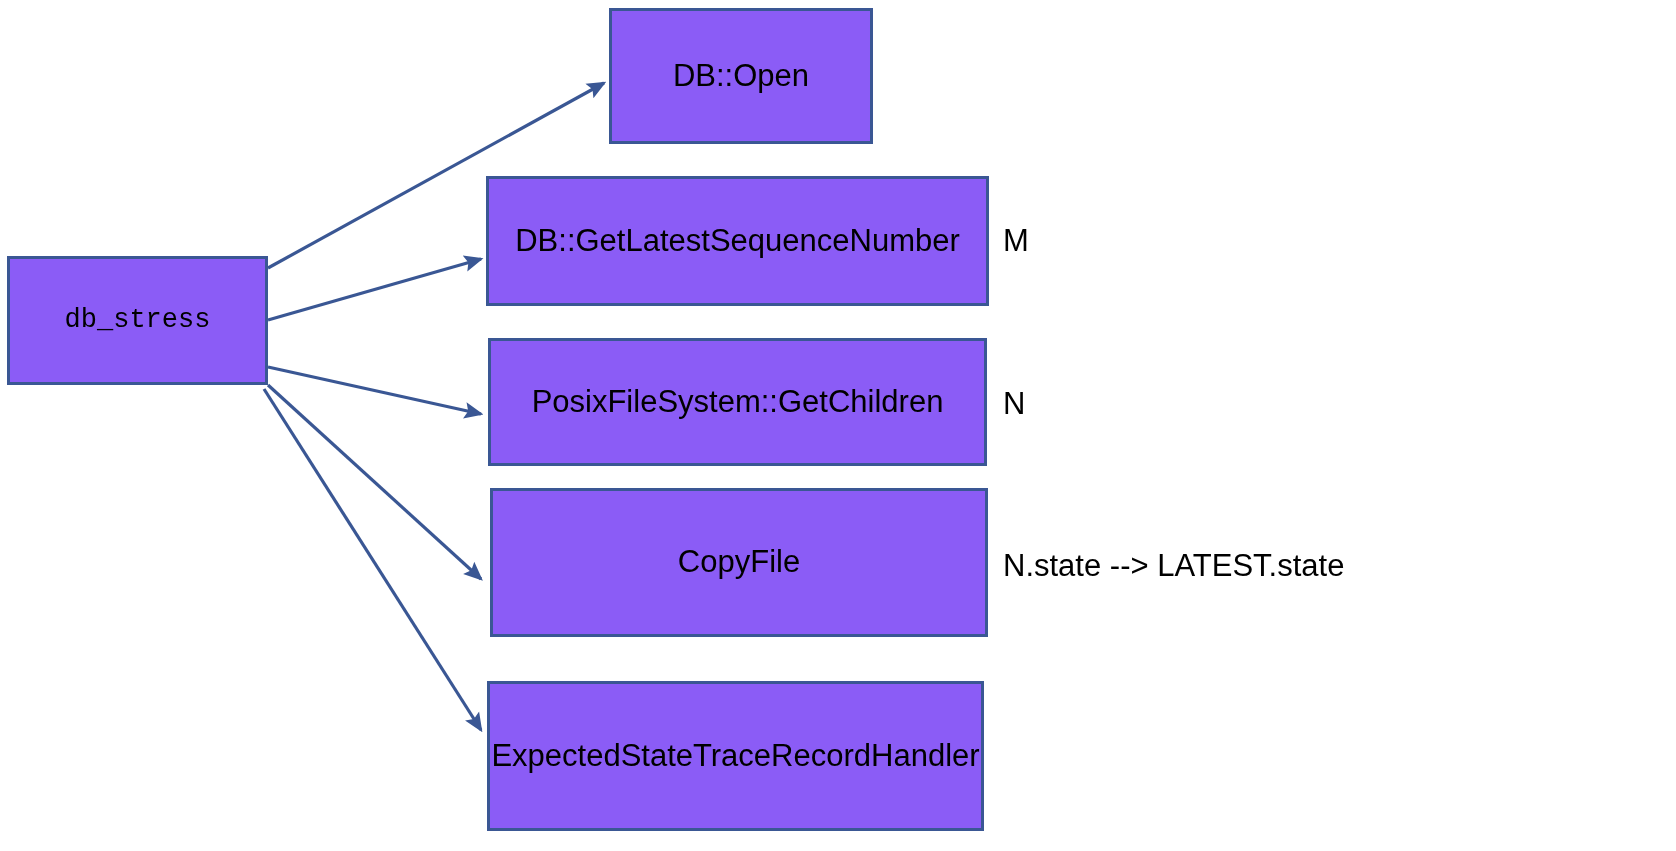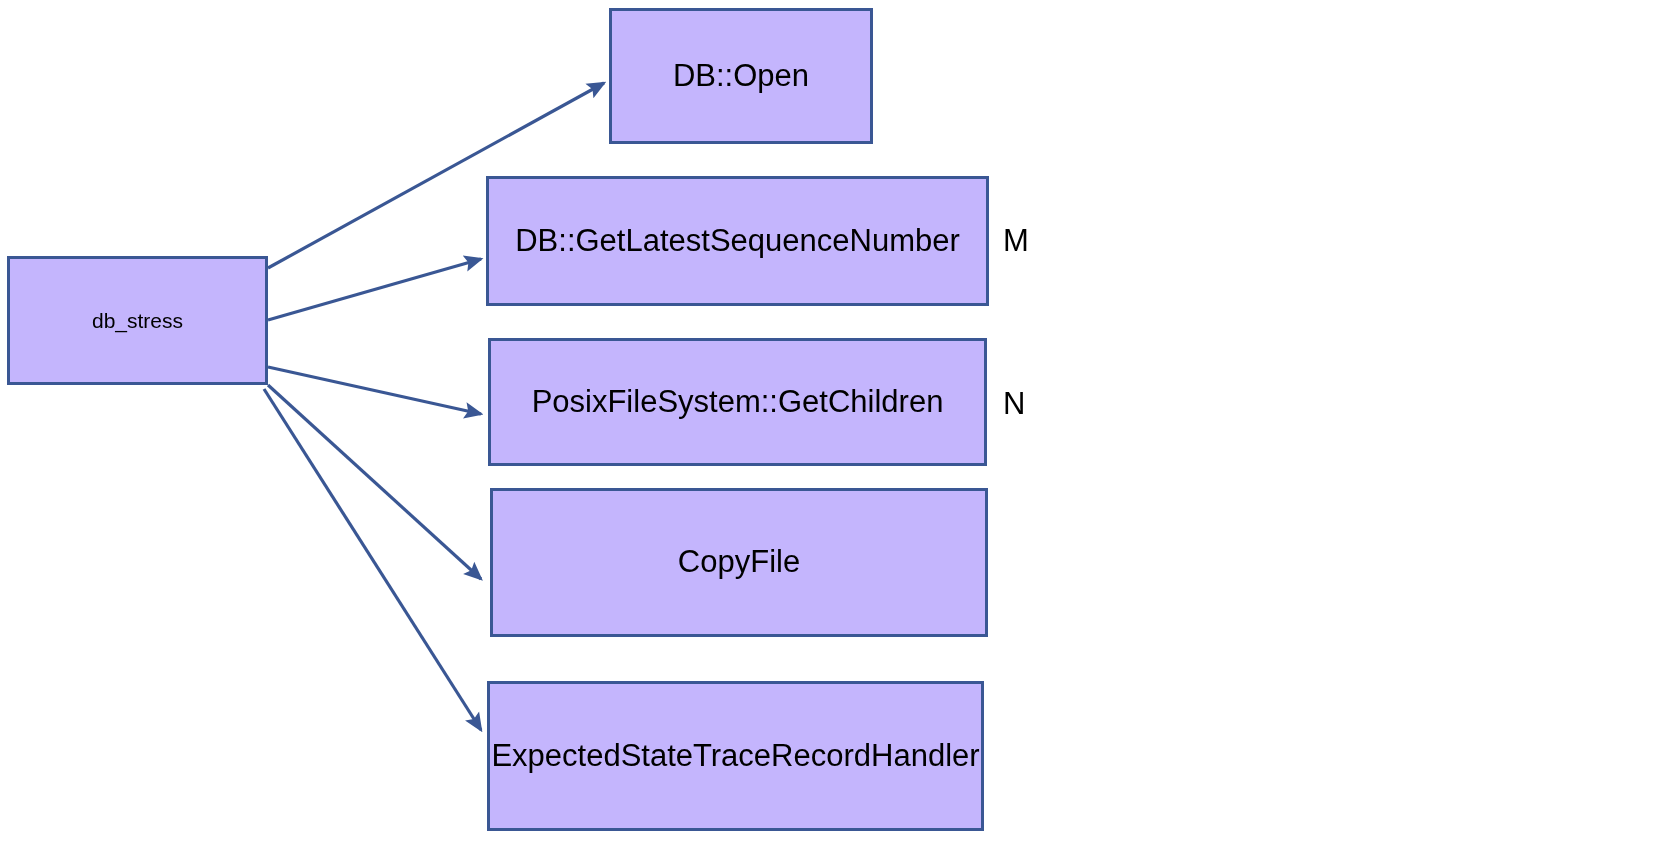--- a/index.html
+++ b/index.html
@@ -22,34 +22,35 @@
     position: absolute;
     left: 0;
     top: 0;
     width: 1676px;
     height: 851px;
     pointer-events: none;
   }
   .node {
     position: absolute;
     box-sizing: border-box;
-    background: #c4b5fd;
+    background: #8b5cf6;
     border: 3px solid #3a5794;
     display: flex;
     align-items: center;
     justify-content: center;
     color: #000000;
     font-size: 31px;
     font-weight: 400;
     line-height: 1.1;
     letter-spacing: 0px;
     white-space: nowrap;
   }
   .node.node-main {
-    font-size: 21px;
+    font-size: 27px;
+    font-family: Liberation Mono, monospace;
   }
   .annot {
     position: absolute;
     color: #000000;
     font-size: 31px;
     line-height: 1.1;
     white-space: nowrap;
   }
 </style>
 </head>
@@ -96,15 +97,16 @@
   </div>
 
   <div class="node" style="left:487px; top:681px; width:497px; height:150px;">
     <span>ExpectedStateTraceRecordHandler</span>
   </div>
 
   <div class="annot" style="left:1003px; top:224px;">M</div>
 
   <div class="annot" style="left:1003px; top:387px;">N</div>
 
+  <div class="annot" style="left:1003px; top:549px;">N.state --&gt; LATEST.state</div>
 
 
 </div>
 
 </body></html>

